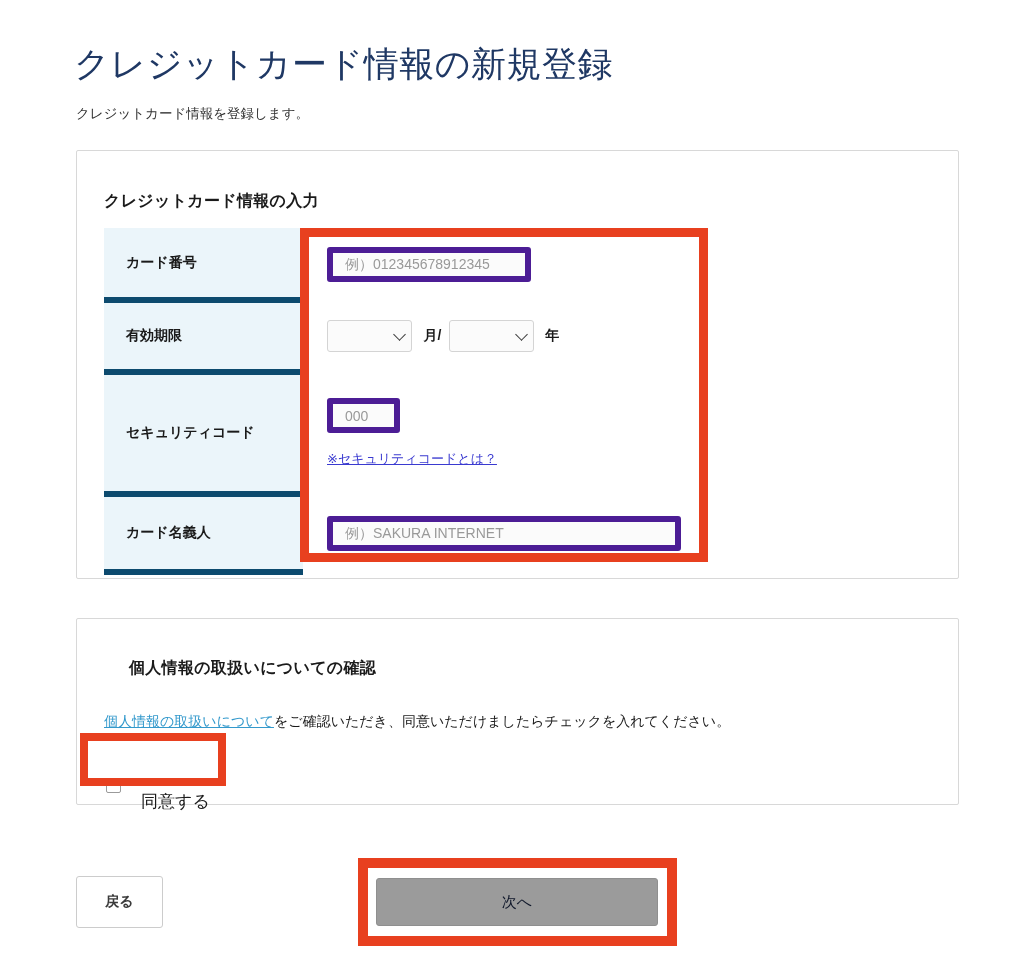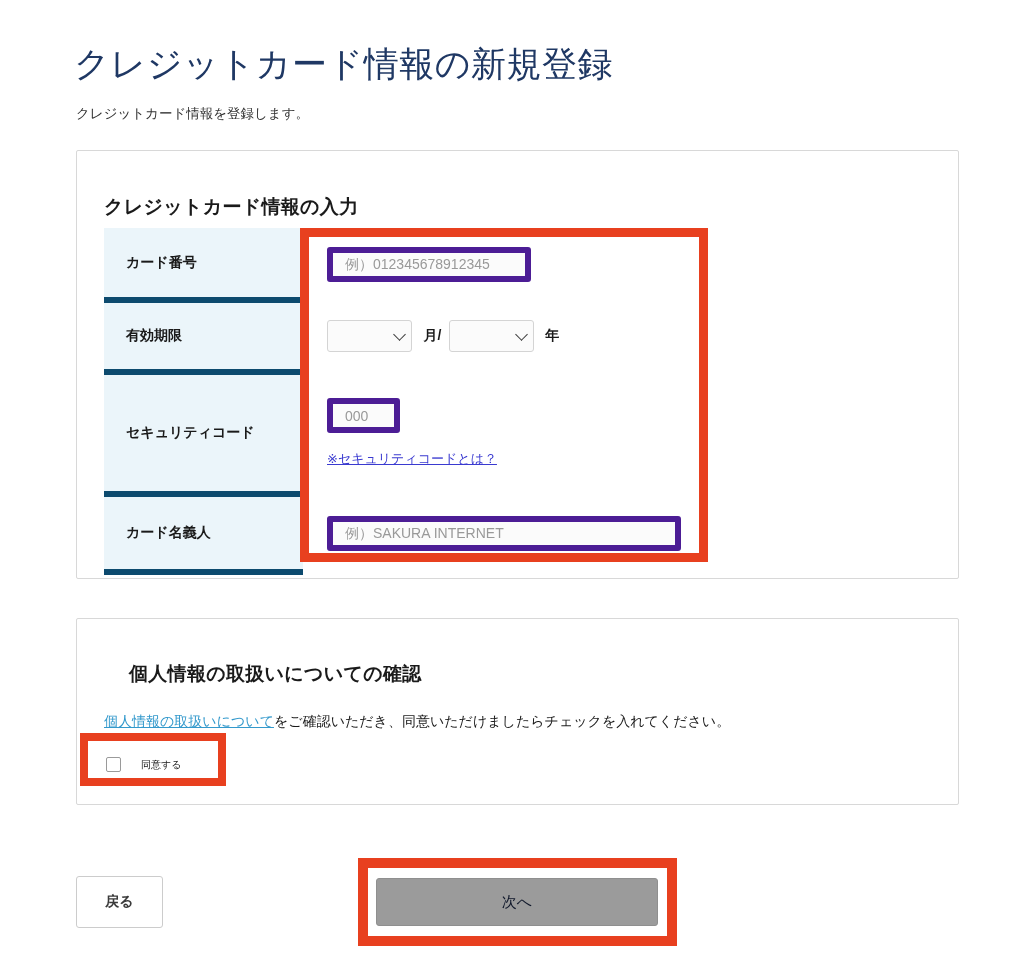--- a/index.html
+++ b/index.html
@@ -44,21 +44,21 @@
     position: absolute;
     background: #ffffff;
     border: 1px solid #d8d8d8;
     border-radius: 2px;
   }
   #card-panel  { left: 76px; top: 150px; width: 883px; height: 429px; }
   #privacy-panel { left: 76px; top: 618px; width: 883px; height: 187px; }
 
   .panel-heading {
     position: absolute;
-    font-size: 19px;
+    font-size: 16px;
     font-weight: bold;
     color: #1a1a1a;
     white-space: nowrap;
     letter-spacing: 0.3px;
   }
   #card-panel .panel-heading    { left: 27px; top: 27px; }
   #privacy-panel .panel-heading { left: 27px; top: 26px; margin-left: 25px; }
 
   
   .form-table {
@@ -177,23 +177,24 @@
   }
   .cbox {
     width: 15px; height: 15px;
     border: 1px solid #9a9a9a;
     border-radius: 2px;
     background: #ffffff;
     display: inline-block;
   }
   .agree-label {
     margin-left: 20px;
-    font-size: 10px;
-    color: #1a1a1a;
-    white-space: nowrap;
+    font-size: 17px;
+    color: #1a1a1a;
+    white-space: nowrap;
+    margin-top: 33px;
   }
 
   
   .btn-back {
     position: absolute;
     left: 76px;
     top: 876px;
     width: 87px;
     height: 52px;
     background: #ffffff;

